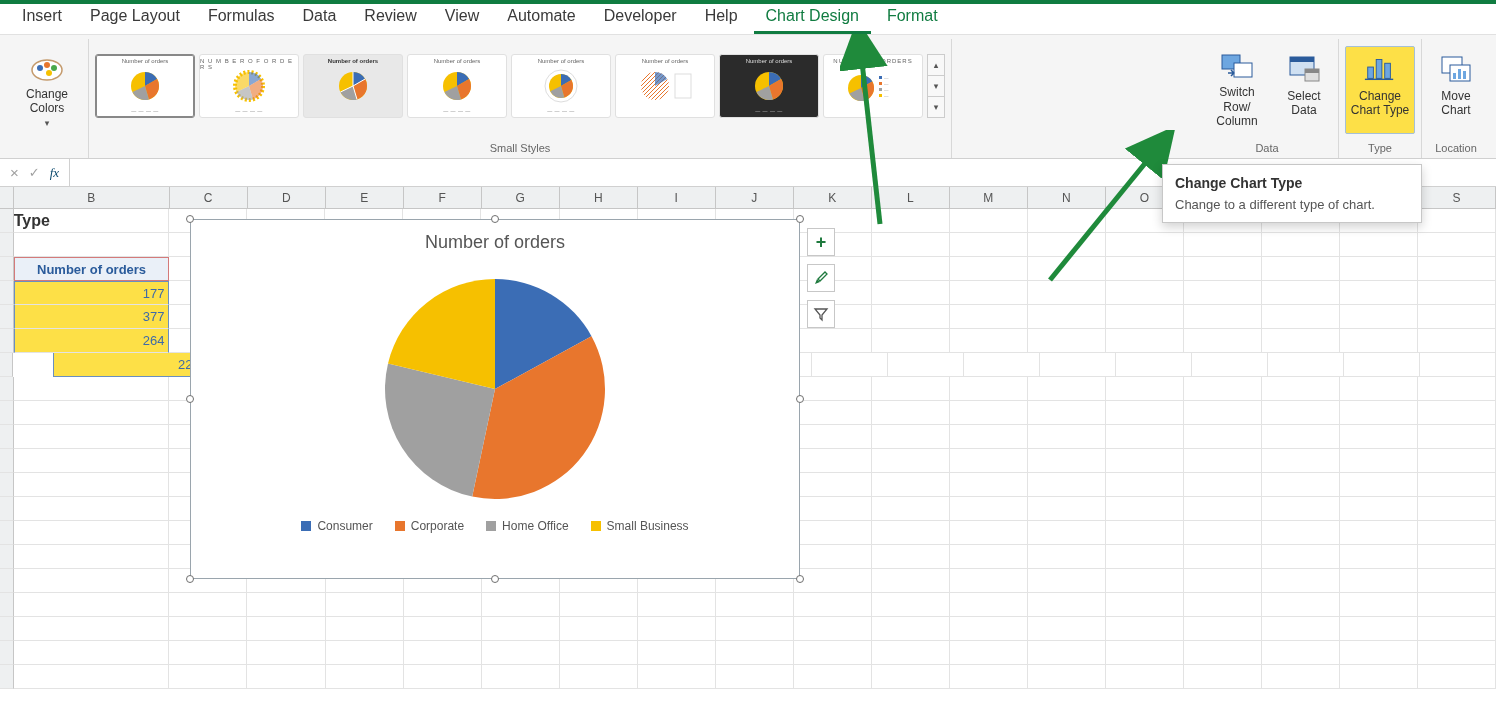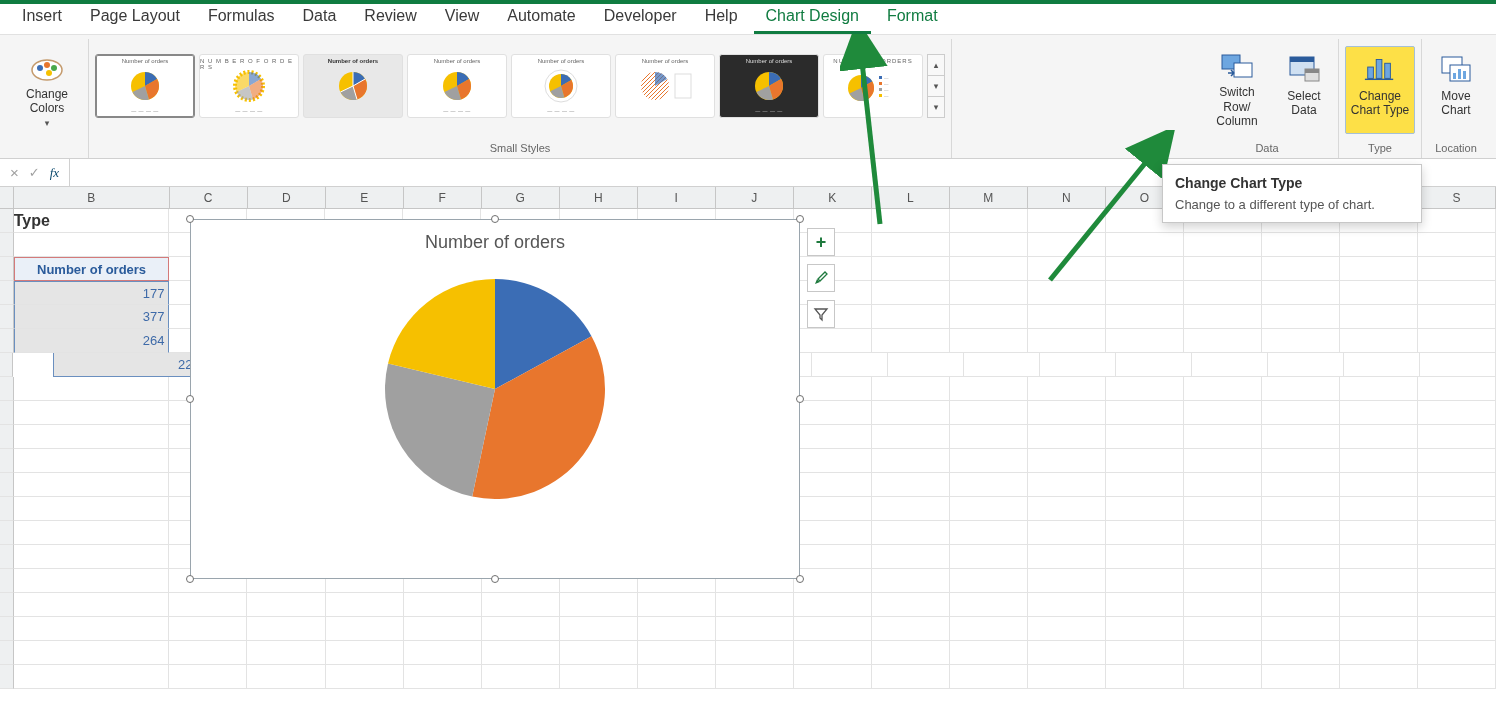--- a/index.html
+++ b/index.html
@@ -221,21 +221,21 @@
   .cell.wide { width:160px; }
   .cell.bold { font-weight:bold; font-size:16px; }
   .cell.hdr {
     color:#2a5b9b;
     font-weight:bold;
     background:#eaf0f8;
     text-align:center;
     border:1px solid #d47a7a;
   }
   .cell.sel {
-    background:#e5e5e5;
+    background:#fde047;
     color:#3e6aa8;
     text-align:right;
     border-left:1px solid #6a8fbf;
     border-right:1px solid #6a8fbf;
   }
   .cell.sel.lastrow { border-bottom:1px solid #6a8fbf;margin-left:40px; }
   .cell.sel.firstrow { border-top:1px solid #6a8fbf; }
 
   
   .chart-obj {
@@ -1005,20 +1005,38 @@
 
     <div class="chart-title">Number of orders</div>
     <div class="pie-area">
       <svg id="pie-svg" width="240" height="240" viewBox="0 0 240 240">
           <path d="M 120 120 L 120 10 A 110 110 0 0 1 216.5120658518997 67.22291079456373 Z" fill="#3b6db5"></path>
           <path d="M 120 120 L 216.5120658518997 67.22291079456373 A 110 110 0 0 1 97.21647755822664 227.61464168571678 Z" fill="#e8762d"></path>
           <path d="M 120 120 L 97.21647755822664 227.61464168571678 A 110 110 0 0 1 13.006398050098625 94.45848199918296 Z" fill="#a0a0a0"></path>
           <path d="M 120 120 L 13.006398050098625 94.45848199918296 A 110 110 0 0 1 119.99999999999999 10 Z" fill="#f6c000"></path>
         </svg>
     </div>
+    <div class="legend-row">
+      <div class="legend-item">
+          <span class="swatch" style="background:#3b6db5"></span>
+          <span>Consumer</span>
+        </div>
+      <div class="legend-item">
+          <span class="swatch" style="background:#e8762d"></span>
+          <span>Corporate</span>
+        </div>
+      <div class="legend-item">
+          <span class="swatch" style="background:#a0a0a0"></span>
+          <span>Home Office</span>
+        </div>
+      <div class="legend-item">
+          <span class="swatch" style="background:#f6c000"></span>
+          <span>Small Business</span>
+        </div>
+    </div>
 
     <div class="chart-side-btns">
       <div class="side-btn">
           <span style="font-size:18px;font-weight:bold;">+</span>
         </div>
       <div class="side-btn">
         <svg width="16" height="16" viewBox="0 0 16 16">
             <path d="M2 14 L4 9 L7 12 Z" fill="#1f7a3e"></path>
             <path d="M5 9 L12 2 L14 4 L7 11 Z" fill="none" stroke="#1f7a3e" stroke-width="1.3"></path>
           </svg>

